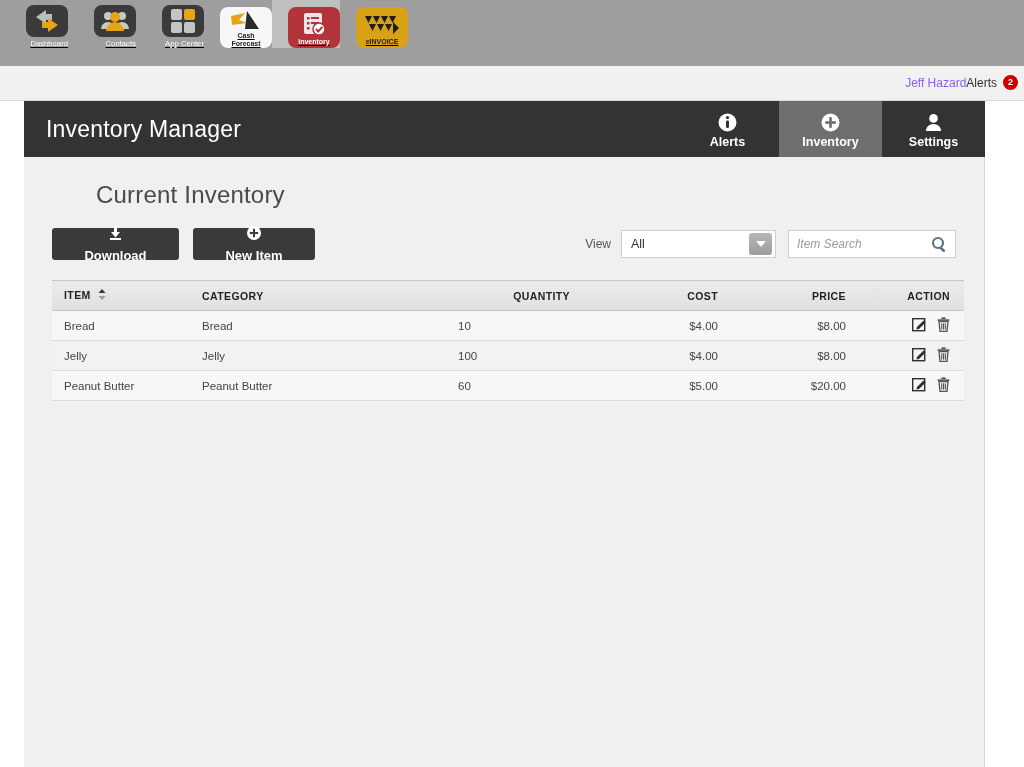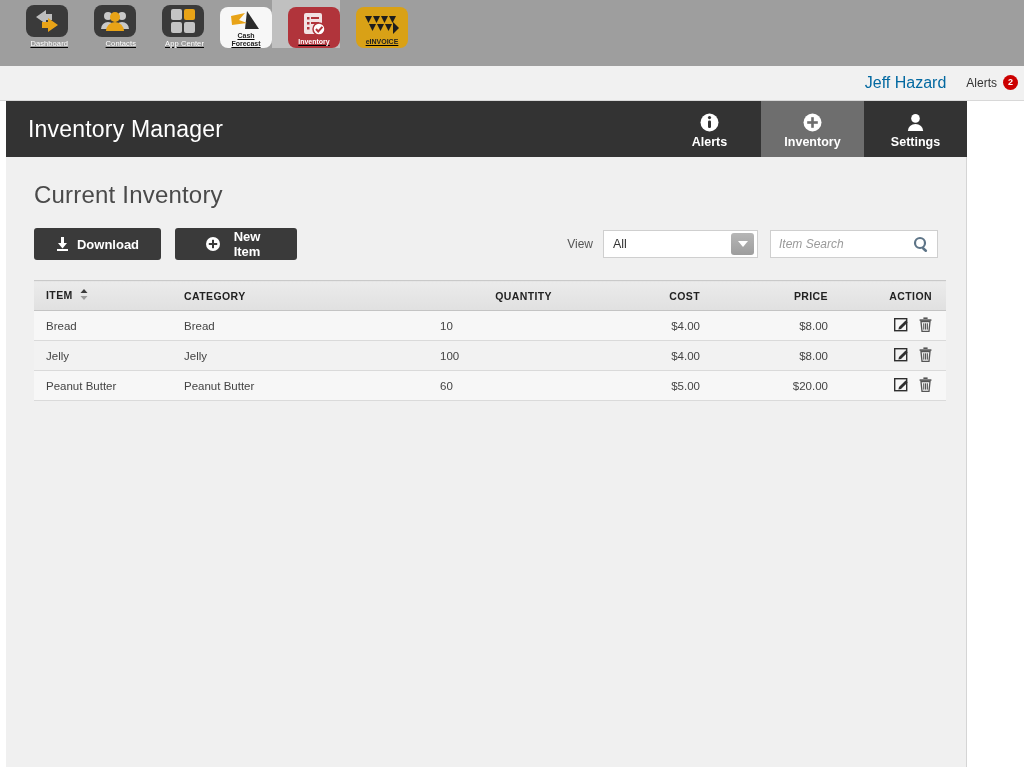--- a/index.html
+++ b/index.html
@@ -52,35 +52,35 @@
   
   .account-bar {
     position: absolute; top: 66px; left: 0;
     width: 1024px; height: 35px;
     background: #f1f1f1;
     border-bottom: 1px solid #d8d8d8;
     display: flex; align-items: center; justify-content: flex-end;
     padding-right: 6px;
   }
   .account-name {
-    font-size: 16px; color: #0369a1; margin-right: 20px;
+    font-size: 12px; color: #8b5cf6; 
   }
   .alerts-link { font-size: 12px; color: #333333; }
   .alert-badge {
     display: inline-flex; align-items: center; justify-content: center;
     width: 15px; height: 15px; border-radius: 50%;
     background: #cc0000; color: #ffffff;
     font-size: 9px; font-weight: bold;
     margin-left: 6px; vertical-align: middle;
     position: relative; top: -1px;
   }
 
   
   .page-panel {
-    position: absolute; top: 101px; left: 6px;
+    position: absolute; top: 101px; left: 24px;
     width: 961px; height: 666px;
     background: #f0f0f0;
     border-right: 1px solid #d5d5d5;
   }
 
   .module-header {
     height: 56px; width: 961px;
     background: #333333;
     display: flex; align-items: stretch; justify-content: space-between;
   }
@@ -98,31 +98,32 @@
     padding-top: 4px;
   }
   .nav-tab.active { background: #6e6e6e; }
   .nav-label { font-size: 12.5px; font-weight: bold; }
   .nav-ico { width: 19px; height: 19px; display:block; }
 
   
   .content { padding: 24px 28px 0 28px; }
   .page-title {
     font-size: 24px; color: #4a4a4a; font-weight: normal;
-    margin-bottom: 17px; letter-spacing: .2px;
+    margin-bottom: 17px; letter-spacing: .2px; margin-left: 44px;
   }
 
   .toolbar { display: flex; align-items: center; height: 36px; }
   .btn {
     height: 32px; background: #3a3a3a; color: #ffffff;
     border: none; border-radius: 3px;
     font-size: 13px; font-weight: bold;
     display: inline-flex; align-items: center; justify-content: center;
     gap: 8px; cursor: pointer; padding: 0 31px;
     font-family: "Liberation Sans", sans-serif;
+    flex-direction: column;
   }
   .btn-download { width: 127px; }
   .btn-newitem { width: 122px; margin-left: 14px; }
   .btn svg { display: block; }
 
   .toolbar-right {
     margin-left: auto; display: flex; align-items: center;
   }
   .view-label { font-size: 12px; color: #555555; margin-right: 10px; }
   .select-box {

